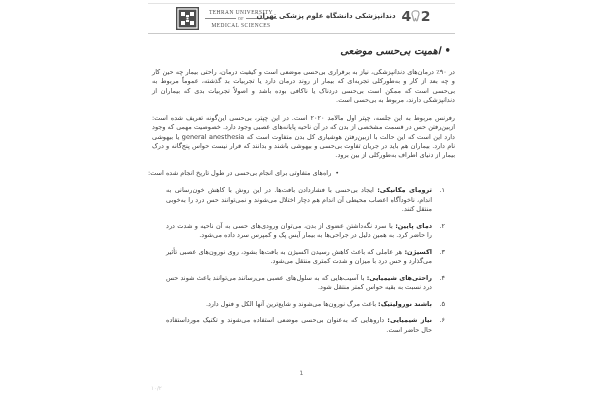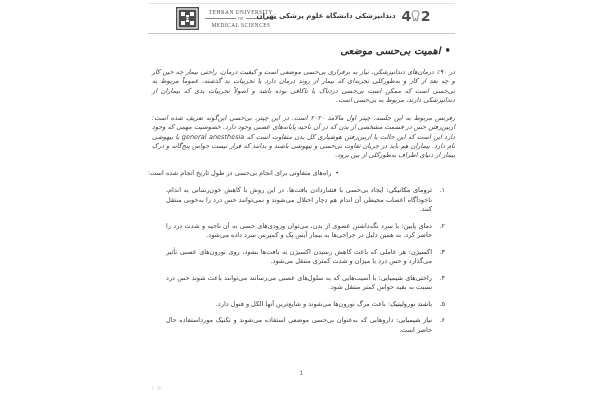--- a/index.html
+++ b/index.html
@@ -27,27 +27,27 @@
   .y402{display:flex; align-items:center; direction:ltr;
     font-size:14px; font-weight:800; color:#4d4d4d; letter-spacing:-0.5px;}
   .y402 svg{margin:0 0.5px 0 0.5px;}
   .dept{font-size:7px; font-weight:600; color:#3c3c3c;}
 
   
   .content{position:absolute; left:148px; top:42px; width:307px; direction:rtl;
     color:#404040; font-size:6.5px; line-height:1.46; text-align:justify;}
   .doc-title{font-weight:700; color:#2e2e2e; font-size:10px; margin:2px 4px 9px 0; text-align:right;font-style:italic;}
   .doc-title .blt, .intro .blt{margin-left:4px;}
-  p.para{margin:0 0 8px 4px;font-style:italic;}
+  p.para{margin:0 0 8px 4px;}
   .intro{margin:2px 4px 8px 0; text-align:left;}
   .olist{margin:0 10px 0 18px;}
   .oitem{display:flex; direction:rtl; margin-bottom:7px;}
   .oitem .num{width:13px; flex:0 0 13px; font-size:6.5px; color:#3a3a3a;}
   .oitem .body{flex:1; text-align:justify;}
-  .oitem .term{font-weight:400; color:#2e2e2e;}
+  .oitem .term{font-weight:700; color:#2e2e2e;}
 
   .pagenum{position:absolute; left:148px; width:307px; bottom:24px;
     text-align:center; font-size:6px; color:#666;}
   .corner-note{position:absolute; left:151px; bottom:9px; font-size:5.5px;
     color:#cfcfcf; direction:rtl;}
 </style>
 </head>
 <body>
 
 <div class="page">

